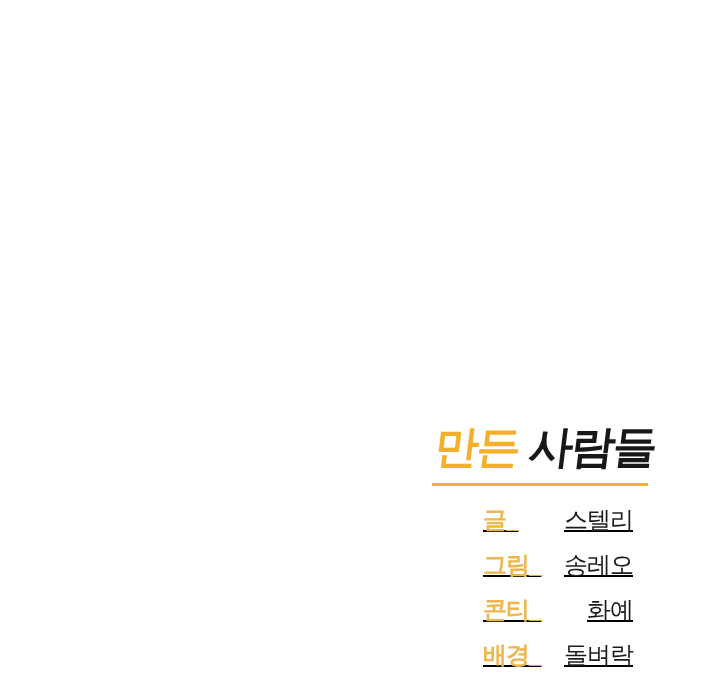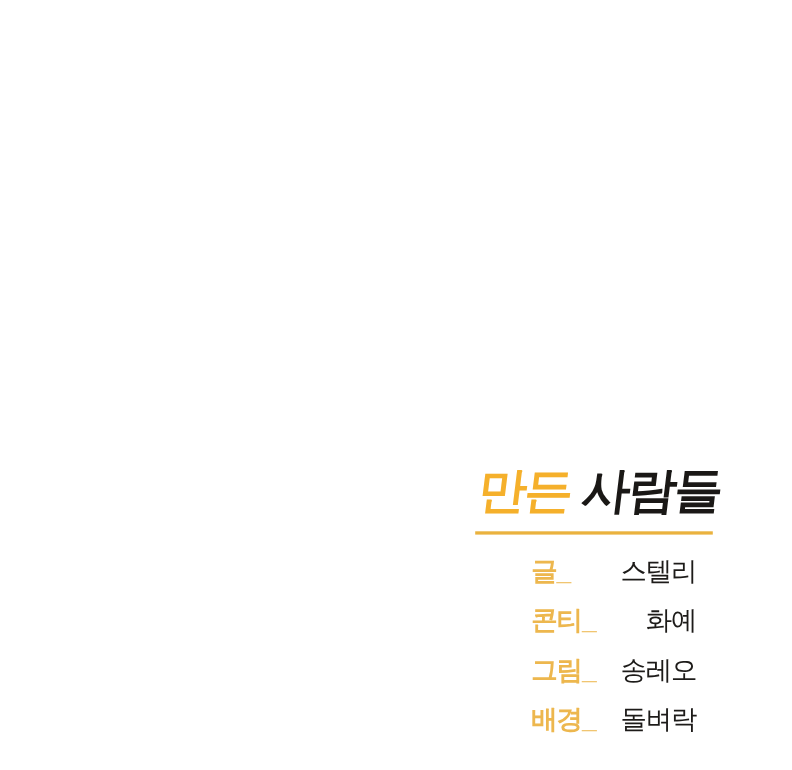--- a/index.html
+++ b/index.html
@@ -52,20 +52,21 @@
     left: 483px;
     top: 506px;
     width: 150px;
   }
   .credit-row {
     display: flex;
     justify-content: space-between;
     align-items: baseline;
     height: 45px;
     box-sizing: border-box;
+    text-decoration: underline;
   }
   .credit-role {
     color: #edb74e;
     font-size: 24px;
     line-height: 28px;
     font-weight: 600;
     letter-spacing: -1px;
     text-align: left;
   }
   .credit-name {
@@ -86,26 +87,26 @@
     <span class="title-highlight">만든</span><span class="title-rest"> 사람들</span>
   </div>
   <div class="title-underline"></div>
 
   <div class="credits">
     <div class="credit-row">
       <span class="credit-role">글_</span>
       <span class="credit-name">스텔리</span>
     </div>
     <div class="credit-row">
+      <span class="credit-role">그림_</span>
+      <span class="credit-name">송레오</span>
+    </div>
+    <div class="credit-row">
       <span class="credit-role">콘티_</span>
       <span class="credit-name">화예</span>
-    </div>
-    <div class="credit-row">
-      <span class="credit-role">그림_</span>
-      <span class="credit-name">송레오</span>
     </div>
     <div class="credit-row">
       <span class="credit-role">배경_</span>
       <span class="credit-name">돌벼락</span>
     </div>
   </div>
 
 </div>
 
 </body></html>

